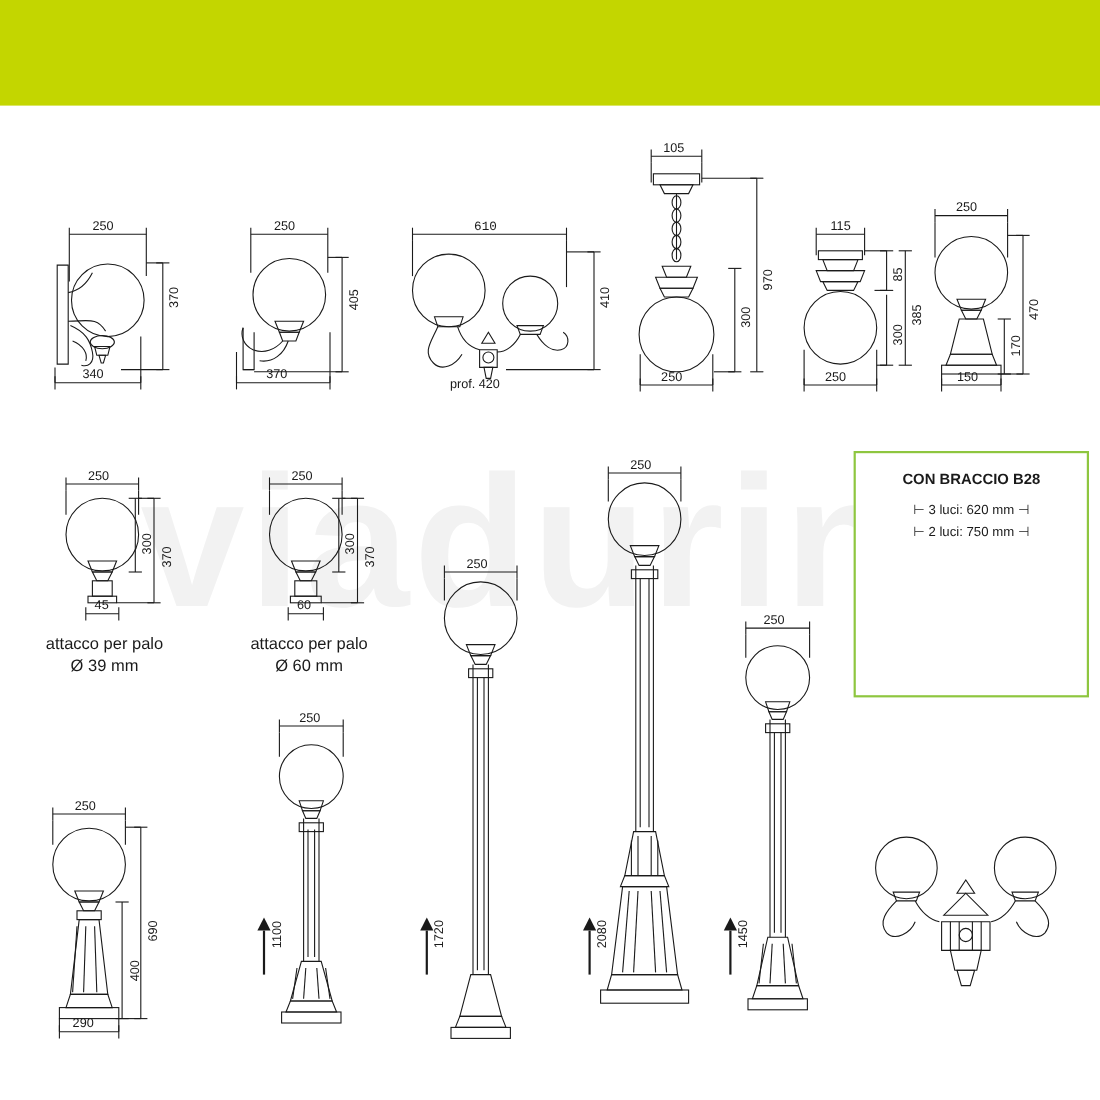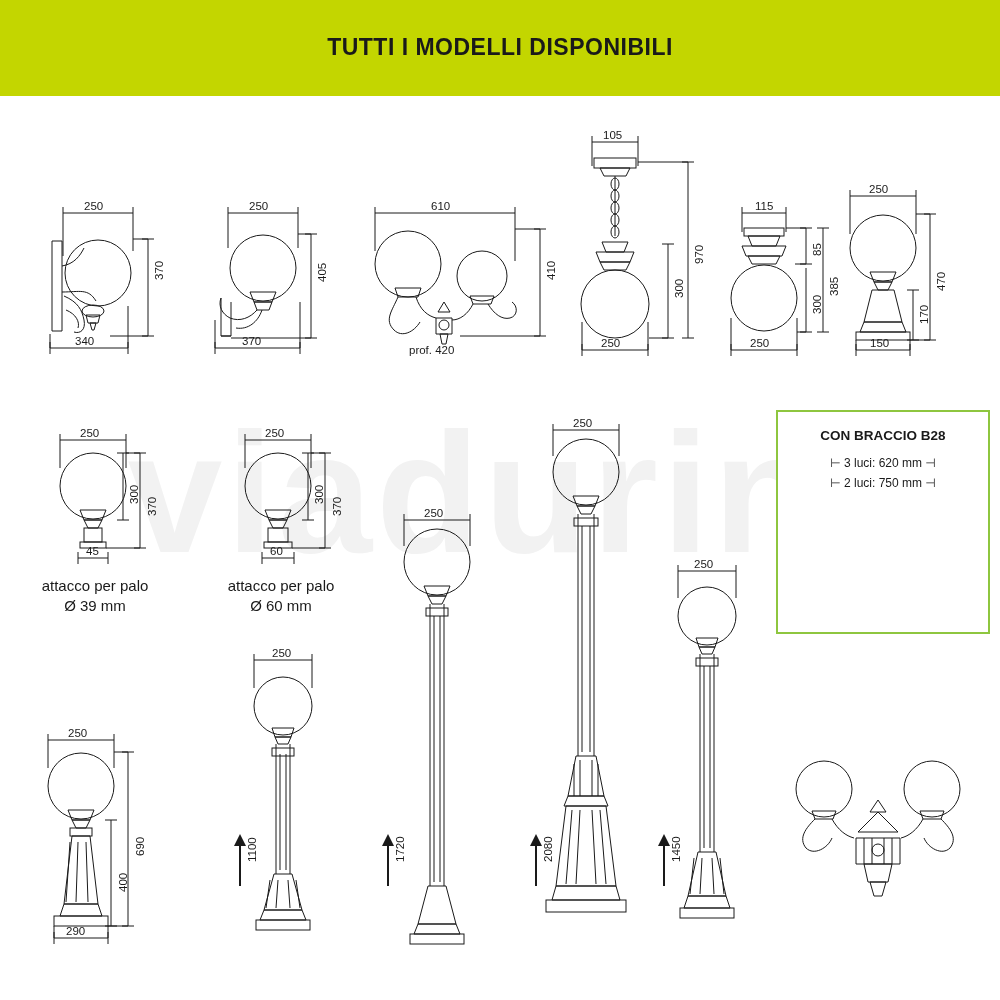--- a/index.html
+++ b/index.html
@@ -60,21 +60,20 @@
     width:100%;left:0;
   }
   .boxline{
     position:absolute;font-size:12px;color:#1a1a1a;text-align:center;z-index:4;width:100%;left:0;
   }
 </style>
 </head>
 <body>
 
 <div class="header">
-  <div class="line1">TUTTI I MODELLI DISPONIBILI</div>
 </div>
 
 <div class="watermark">viadurini</div>
 
 <div class="stage">
 
 <svg class="draw" xmlns="http://www.w3.org/2000/svg">
   <defs>
     <g id="globe-stem">
       <path d="M-14,0 L14,0 L10,-10 L-10,-10 Z" fill="none" stroke="#1a1a1a" stroke-width="1"></path>
@@ -499,21 +498,21 @@
 </svg>
 
 <div class="lbl" style="left:84px;top:104px;">250</div>
 <div class="lbl" style="left:153px;top:184px;transform:rotate(-90deg);transform-origin:0 0;">370</div>
 <div class="lbl" style="left:75px;top:239px;">340</div>
 
 <div class="lbl" style="left:249px;top:104px;">250</div>
 <div class="lbl" style="left:316px;top:186px;transform:rotate(-90deg);transform-origin:0 0;">405</div>
 <div class="lbl" style="left:242px;top:239px;">370</div>
 
-<div class="lbl" style="left:431px;top:104px;">610</div>
+<div class="lbl" style="left:431px;top:104px;font-family:Liberation Mono, monospace;">610</div>
 <div class="lbl" style="left:545px;top:184px;transform:rotate(-90deg);transform-origin:0 0;">410</div>
 <div class="lbl" style="left:409px;top:248px;">prof. 420</div>
 
 <div class="lbl" style="left:603px;top:33px;">105</div>
 <div class="lbl" style="left:673px;top:202px;transform:rotate(-90deg);transform-origin:0 0;">300</div>
 <div class="lbl" style="left:693px;top:168px;transform:rotate(-90deg);transform-origin:0 0;">970</div>
 <div class="lbl" style="left:601px;top:241px;">250</div>
 
 <div class="lbl" style="left:755px;top:104px;">115</div>
 <div class="lbl" style="left:811px;top:160px;transform:rotate(-90deg);transform-origin:0 0;">85</div>

